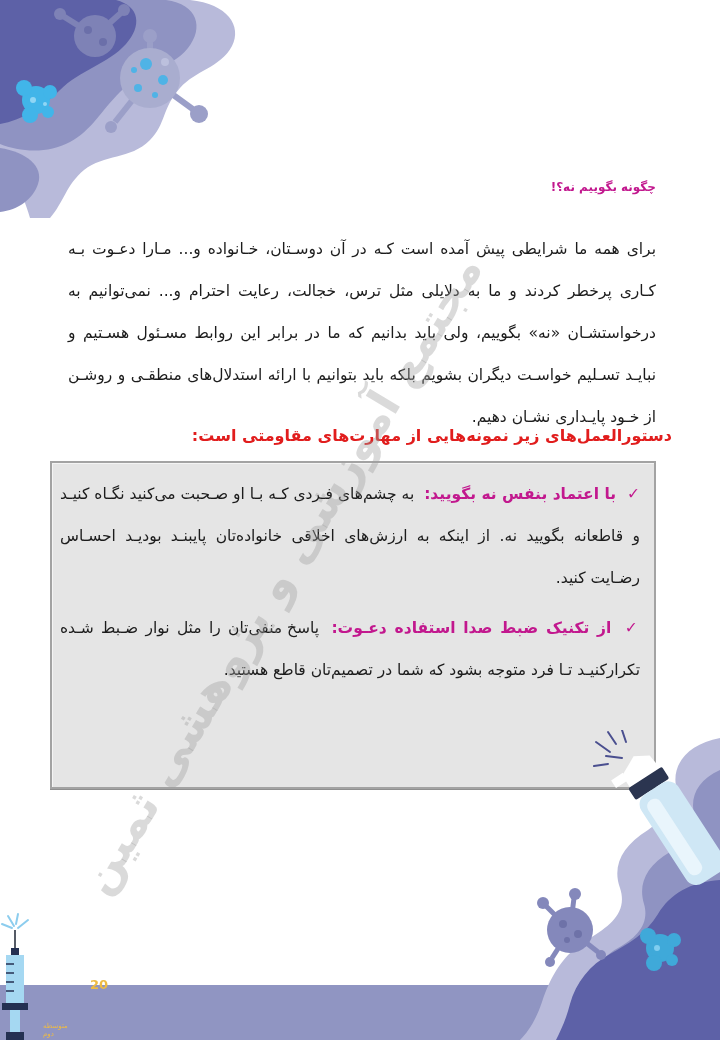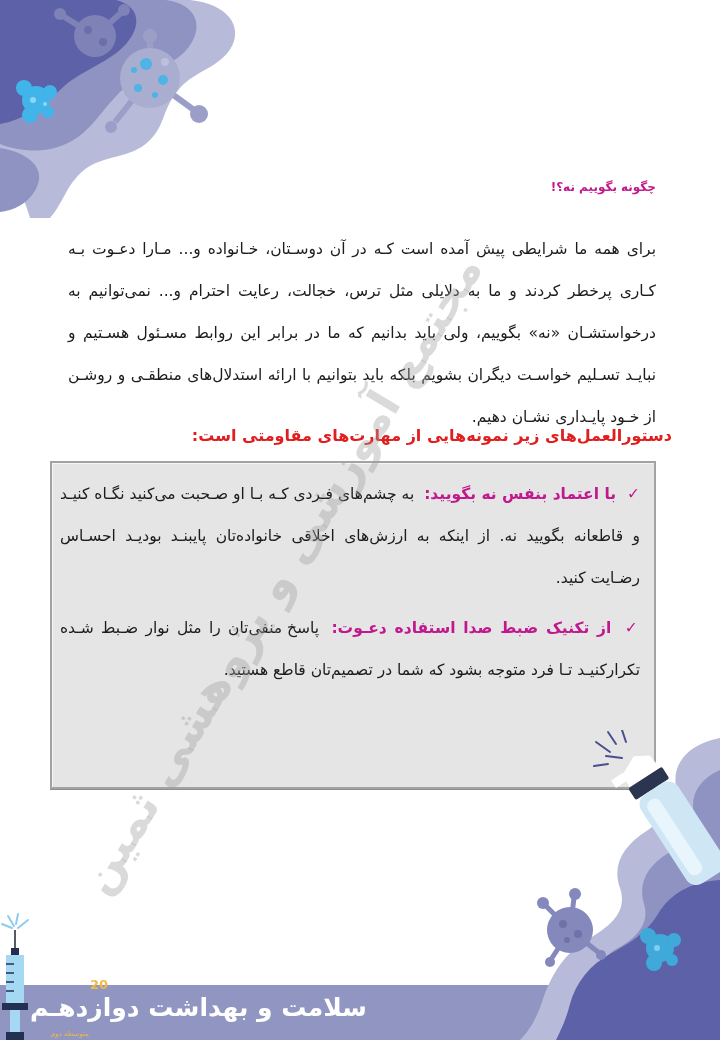--- a/index.html
+++ b/index.html
@@ -36,21 +36,21 @@
             font-size:15.5px;line-height:42px;color:#1c1c1c;}
   .box-item .check{color:#c2188e;font-weight:bold;margin-left:6px;}
   .box-item .lead{color:#c2188e;font-weight:bold;margin-left:5px;}
 
   
   .footer-logo{position:absolute;left:30px;bottom:6px;z-index:5;height:44px;}
   .logo-title{font-size:25px;font-weight:bold;color:#ffffff;direction:rtl;
               white-space:nowrap;line-height:36px;}
   .logo-numeral{position:absolute;top:-13px;left:60px;color:#eebb44;
                 font-size:13px;font-weight:bold;}
-  .logo-subtitle{position:absolute;bottom:-4px;left:21px;color:#eebb44;
+  .logo-subtitle{position:absolute;bottom:-4px;left:13px;color:#eebb44;
                  font-size:7px;letter-spacing:2px;}
 </style>
 </head>
 <body>
 
 <div class="page">
 
   <svg class="deco-top-left" viewBox="0 0 266 218" aria-hidden="true">
     <path fill="#b8bada" d="M0 0 L190 0 C 228 4 242 26 232 46 C 220 68 196 70 180 88 C 162 108 166 124 150 140 C 130 160 104 154 84 170 C 66 185 64 202 50 218 L30 218 C 22 188 8 172 0 162 Z"></path>
     <path fill="#8f93c2" d="M0 0 L166 0 C 198 4 204 28 188 48 C 170 70 140 72 120 92 C 100 112 92 130 70 142 C 48 154 20 152 0 144 Z"></path>
@@ -170,17 +170,16 @@
       <line x1="6" y1="70" x2="14" y2="70"></line>
       <line x1="6" y1="79" x2="14" y2="79"></line>
     </g>
     <rect x="2" y="91" width="26" height="7" fill="#243052"></rect>
     <rect x="10" y="98" width="10" height="24" fill="#a5d8f2"></rect>
     <rect x="6" y="120" width="18" height="8" fill="#243052"></rect>
   </svg>
 
   <div class="footer-logo">
     <div class="logo-numeral">20</div>
-    <div class="logo-title">سلامت و بهداشت دوازدهـم</div>
     <div class="logo-subtitle">متوسطه دوم</div>
   </div>
 
 </div>
 
 </body></html>

